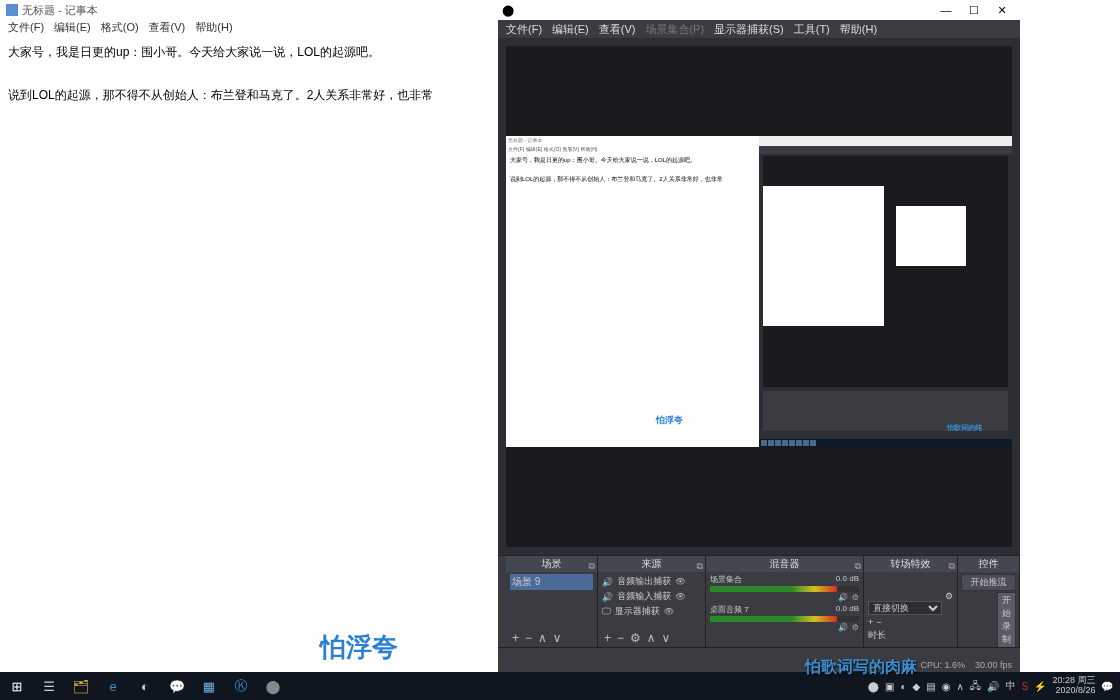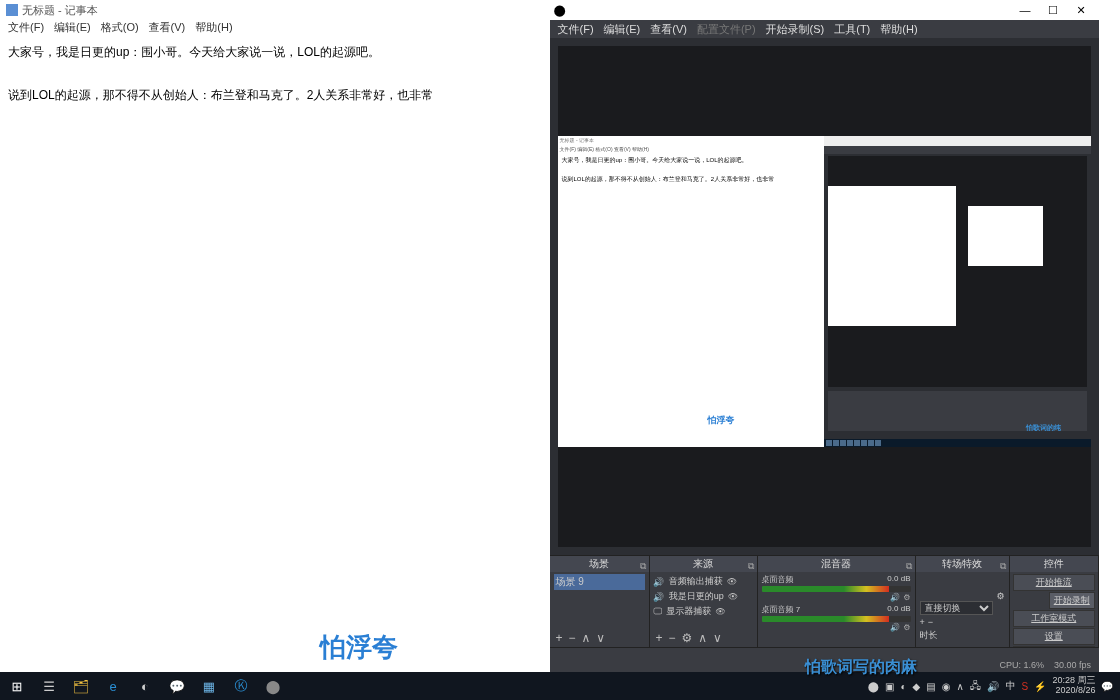--- a/index.html
+++ b/index.html
@@ -1,18 +1,18 @@
 <!DOCTYPE html>
 <html><head>
 <meta charset="utf-8">
 <style>
 * { margin: 0; padding: 0; box-sizing: border-box; font-family: "Microsoft YaHei", sans-serif; }
 body { width: 1120px; height: 700px; background: #fff; overflow: hidden; position: relative; }
 
-.desktop { width: 1099px; height: 672px; display: flex; justify-content: space-between; }
+.desktop { width: 1020px; height: 672px; display: flex; justify-content: space-between; }
 
 
 .notepad { width: 560px; height: 672px; background: #fff; display: flex; flex-direction: column; }
 .np-title { height: 20px; background: #fff; font-size: 11px; color: #555; padding: 2px 6px; display: flex; align-items: center; gap: 4px; }
 .np-title .icon { width: 12px; height: 12px; background: #5a8fd4; display: inline-block; }
 .np-menu { height: 18px; font-size: 11px; color: #333; padding: 0 4px; display: flex; gap: 2px; }
 .np-menu span { padding: 0 4px; }
 .np-body { flex: 1; padding: 4px 8px; font-size: 12px; color: #000; line-height: 1.8; position: relative; }
 .np-body .overlay-text { position: absolute; font-size: 26px; font-weight: bold; color: #2a7fd4; left: 320px; top: 586px; }
 
@@ -45,21 +45,21 @@
 .mini-obs .mo-task-icons i { width: 6px; height: 6px; background: #4a6a8a; display: inline-block; }
 
 .obs-panels { height: 92px; display: flex; background: #3a3c42; border-top: 1px solid #222; }
 .panel { border-right: 1px solid #222; display: flex; flex-direction: column; }
 .panel-header { height: 16px; background: #444750; font-size: 10px; text-align: center; color: #ddd; line-height: 16px; position: relative; }
 .panel-header .pop { position: absolute; right: 2px; top: 2px; font-size: 9px; color: #aaa; }
 .panel-body { flex: 1; padding: 2px 4px; font-size: 10px; overflow: hidden; }
 .panel-footer { height: 18px; display: flex; gap: 6px; padding: 2px 6px; font-size: 12px; color: #bbb; }
 .panel-footer span { cursor: pointer; }
 
-.p-scenes { width: 100px; }
+.p-scenes { width: 100px; padding-left: 8px; }
 .p-sources { width: 108px; }
 .p-sources .src-item { display: flex; align-items: center; gap: 4px; font-size: 9px; padding: 1px 0; }
 .p-sources .src-item .eye { font-size: 8px; }
 .p-mixer { width: 158px; }
 .mixer-ch { margin-bottom: 2px; }
 .mixer-ch .ch-head { display: flex; justify-content: space-between; font-size: 8px; }
 .mixer-ch .ch-bar { height: 6px; background: linear-gradient(to right, #2a8a2a 0%, #2a8a2a 55%, #d4c020 70%, #d43020 85%, #333 85%); border-radius: 1px; margin-top: 1px; }
 .mixer-ch .ch-ctl { display: flex; justify-content: flex-end; gap: 3px; font-size: 8px; margin-top: 1px; color: #aaa; }
 .p-trans { width: 94px; }
 .p-trans select { width: 100%; background: #2c2e33; color: #ccc; border: 1px solid #555; font-size: 9px; margin-top: 25px; }
@@ -113,22 +113,22 @@
       <div class="winbtns">
         <span>—</span>
         <span>☐</span>
         <span>✕</span>
       </div>
     </div>
     <div class="obs-menu">
       <span>文件(F)</span>
       <span>编辑(E)</span>
       <span>查看(V)</span>
-      <span class="disabled">配置文件(P)</span>
-      <span>开始录制(S)</span>
+      <span class="disabled">场景集合(P)</span>
+      <span>显示器捕获(S)</span>
       <span>工具(T)</span>
       <span>帮助(H)</span>
     </div>
 
     <div class="obs-preview">
       <div class="preview-content">
         <div class="mini-np">
           <div class="mini-title">无标题 - 记事本</div>
           <div class="mini-menu">文件(F) 编辑(E) 格式(O) 查看(V) 帮助(H)</div>
           <div class="mini-body">
@@ -177,21 +177,21 @@
       <div class="panel p-sources">
         <div class="panel-header"><span>来源</span><span class="pop">⧉</span></div>
         <div class="panel-body">
           <div class="src-item">
               <span>🔊</span>
               <span>音频输出捕获</span>
               <span class="eye">👁</span>
             </div>
           <div class="src-item">
               <span>🔊</span>
-              <span>我是日更的up</span>
+              <span>音频输入捕获</span>
               <span class="eye">👁</span>
             </div>
           <div class="src-item">
               <span>🖵</span>
               <span>显示器捕获</span>
               <span class="eye">👁</span>
             </div>
         </div>
         <div class="panel-footer">
           <span>+</span>
@@ -199,21 +199,21 @@
           <span>⚙</span>
           <span>∧</span>
           <span>∨</span>
         </div>
       </div>
       <div class="panel p-mixer">
         <div class="panel-header"><span>混音器</span><span class="pop">⧉</span></div>
         <div class="panel-body">
           <div class="mixer-ch">
             <div class="ch-head">
-                <span>桌面音频</span>
+                <span>场景集合</span>
                 <span>0.0 dB</span>
               </div>
             <div class="ch-bar"></div>
             <div class="ch-ctl">
                 <span>🔊</span>
                 <span>⚙</span>
               </div>
           </div>
           <div class="mixer-ch">
             <div class="ch-head">
@@ -239,21 +239,21 @@
               <span>+</span>
               <span>−</span>
             </div>
           <div class="trans-row">
               <span>时长</span>
             </div>
         </div>
       </div>
       <div class="panel p-ctrl">
         <div class="panel-header">控件</div>
-        <div class="panel-body" style="padding:1px;text-decoration:underline;">
+        <div class="panel-body" style="padding:1px;">
           <div class="ctrl-btn">开始推流</div>
           <div class="ctrl-btn hover">开始录制</div>
           <div class="ctrl-btn">工作室模式</div>
           <div class="ctrl-btn">设置</div>
           <div class="ctrl-btn">退出</div>
         </div>
       </div>
     </div>
     <div class="obs-status">
       <span>CPU: 1.6%</span>

